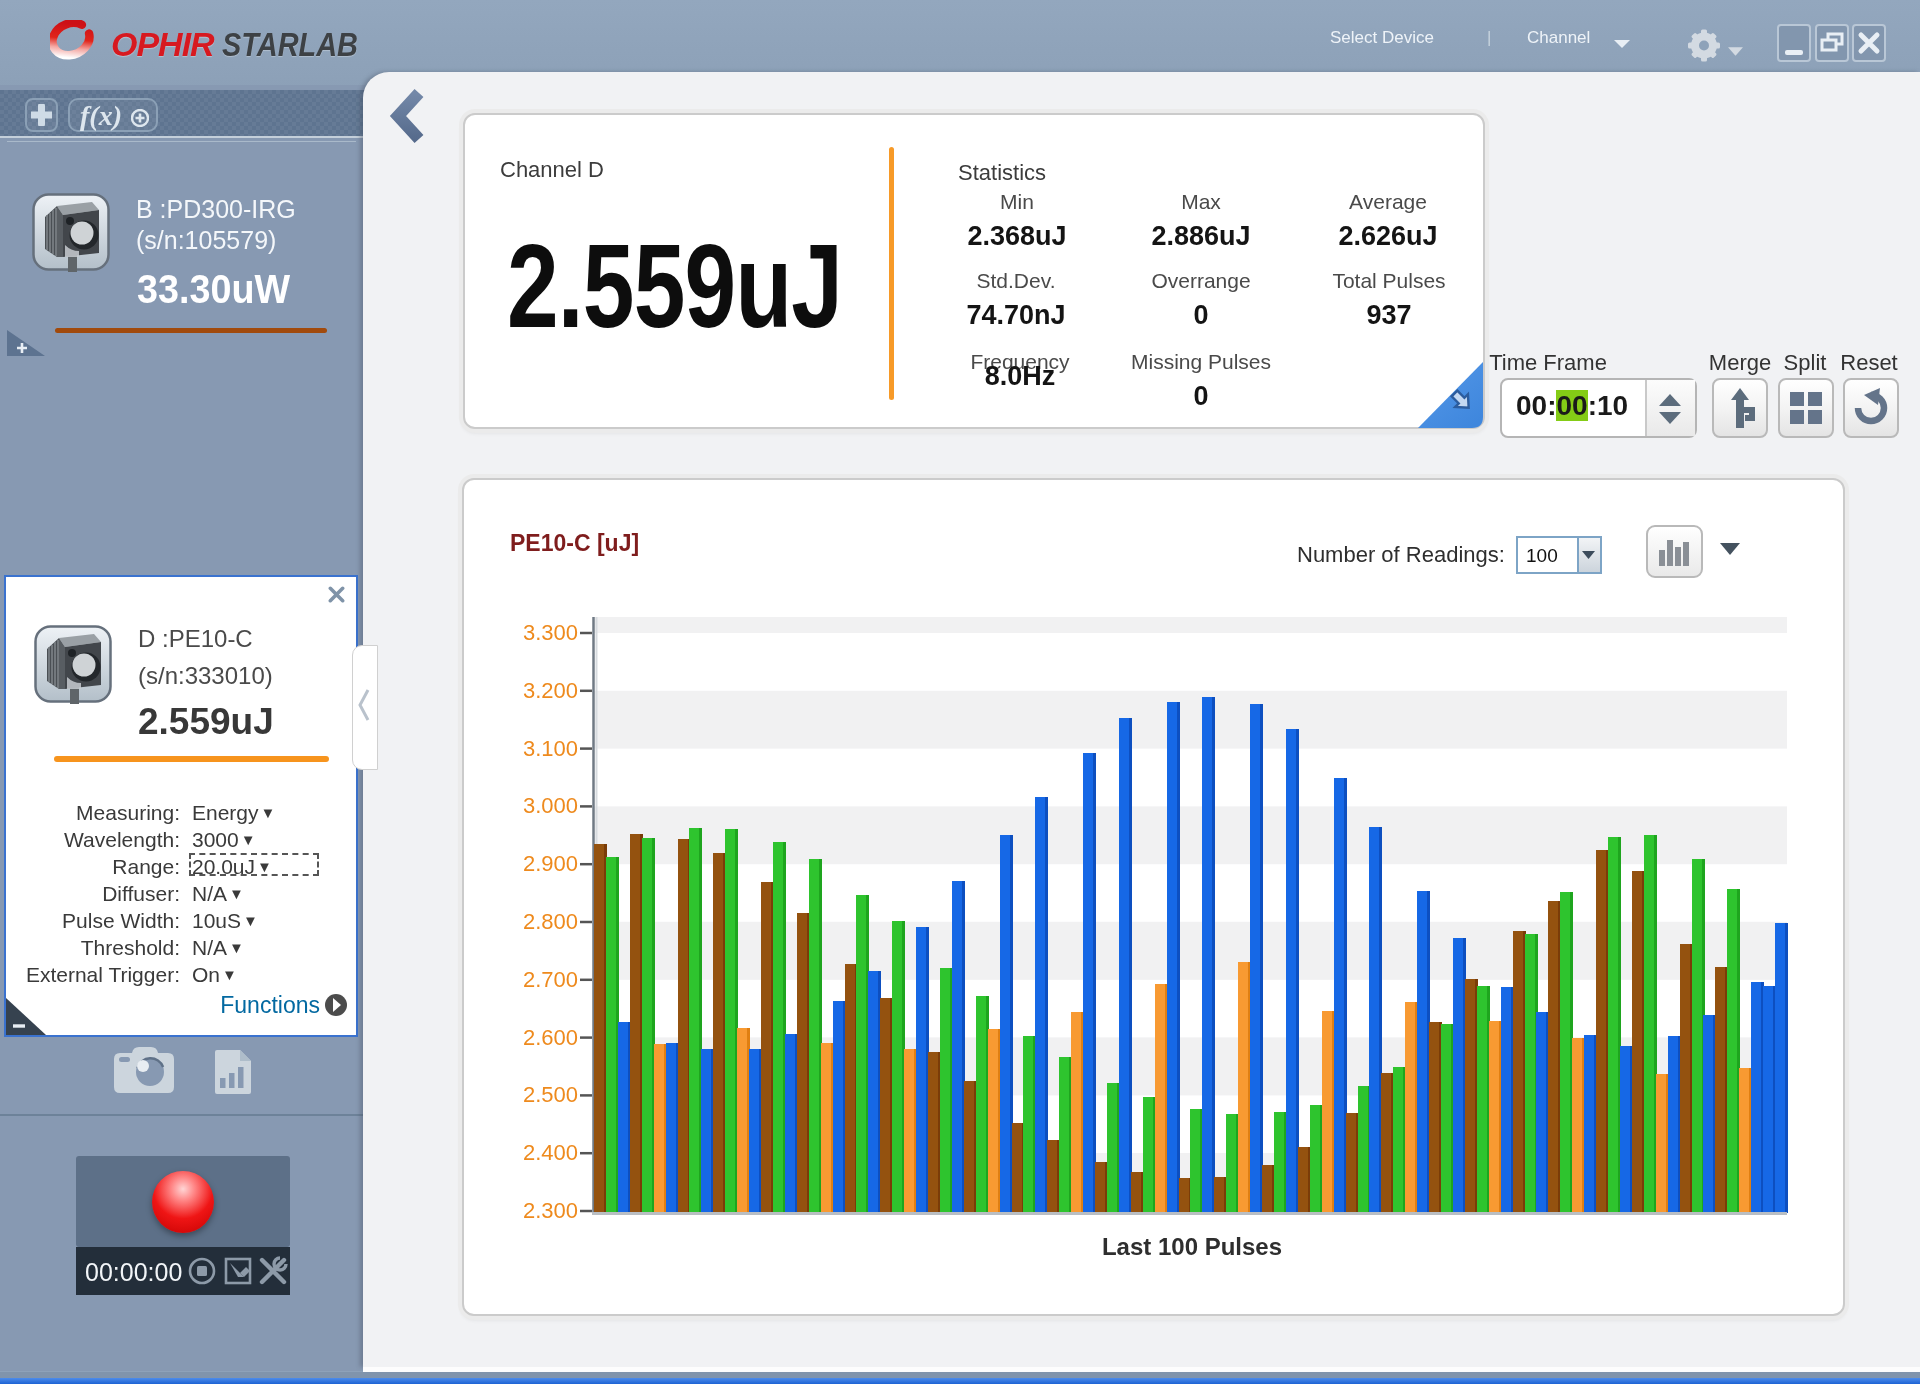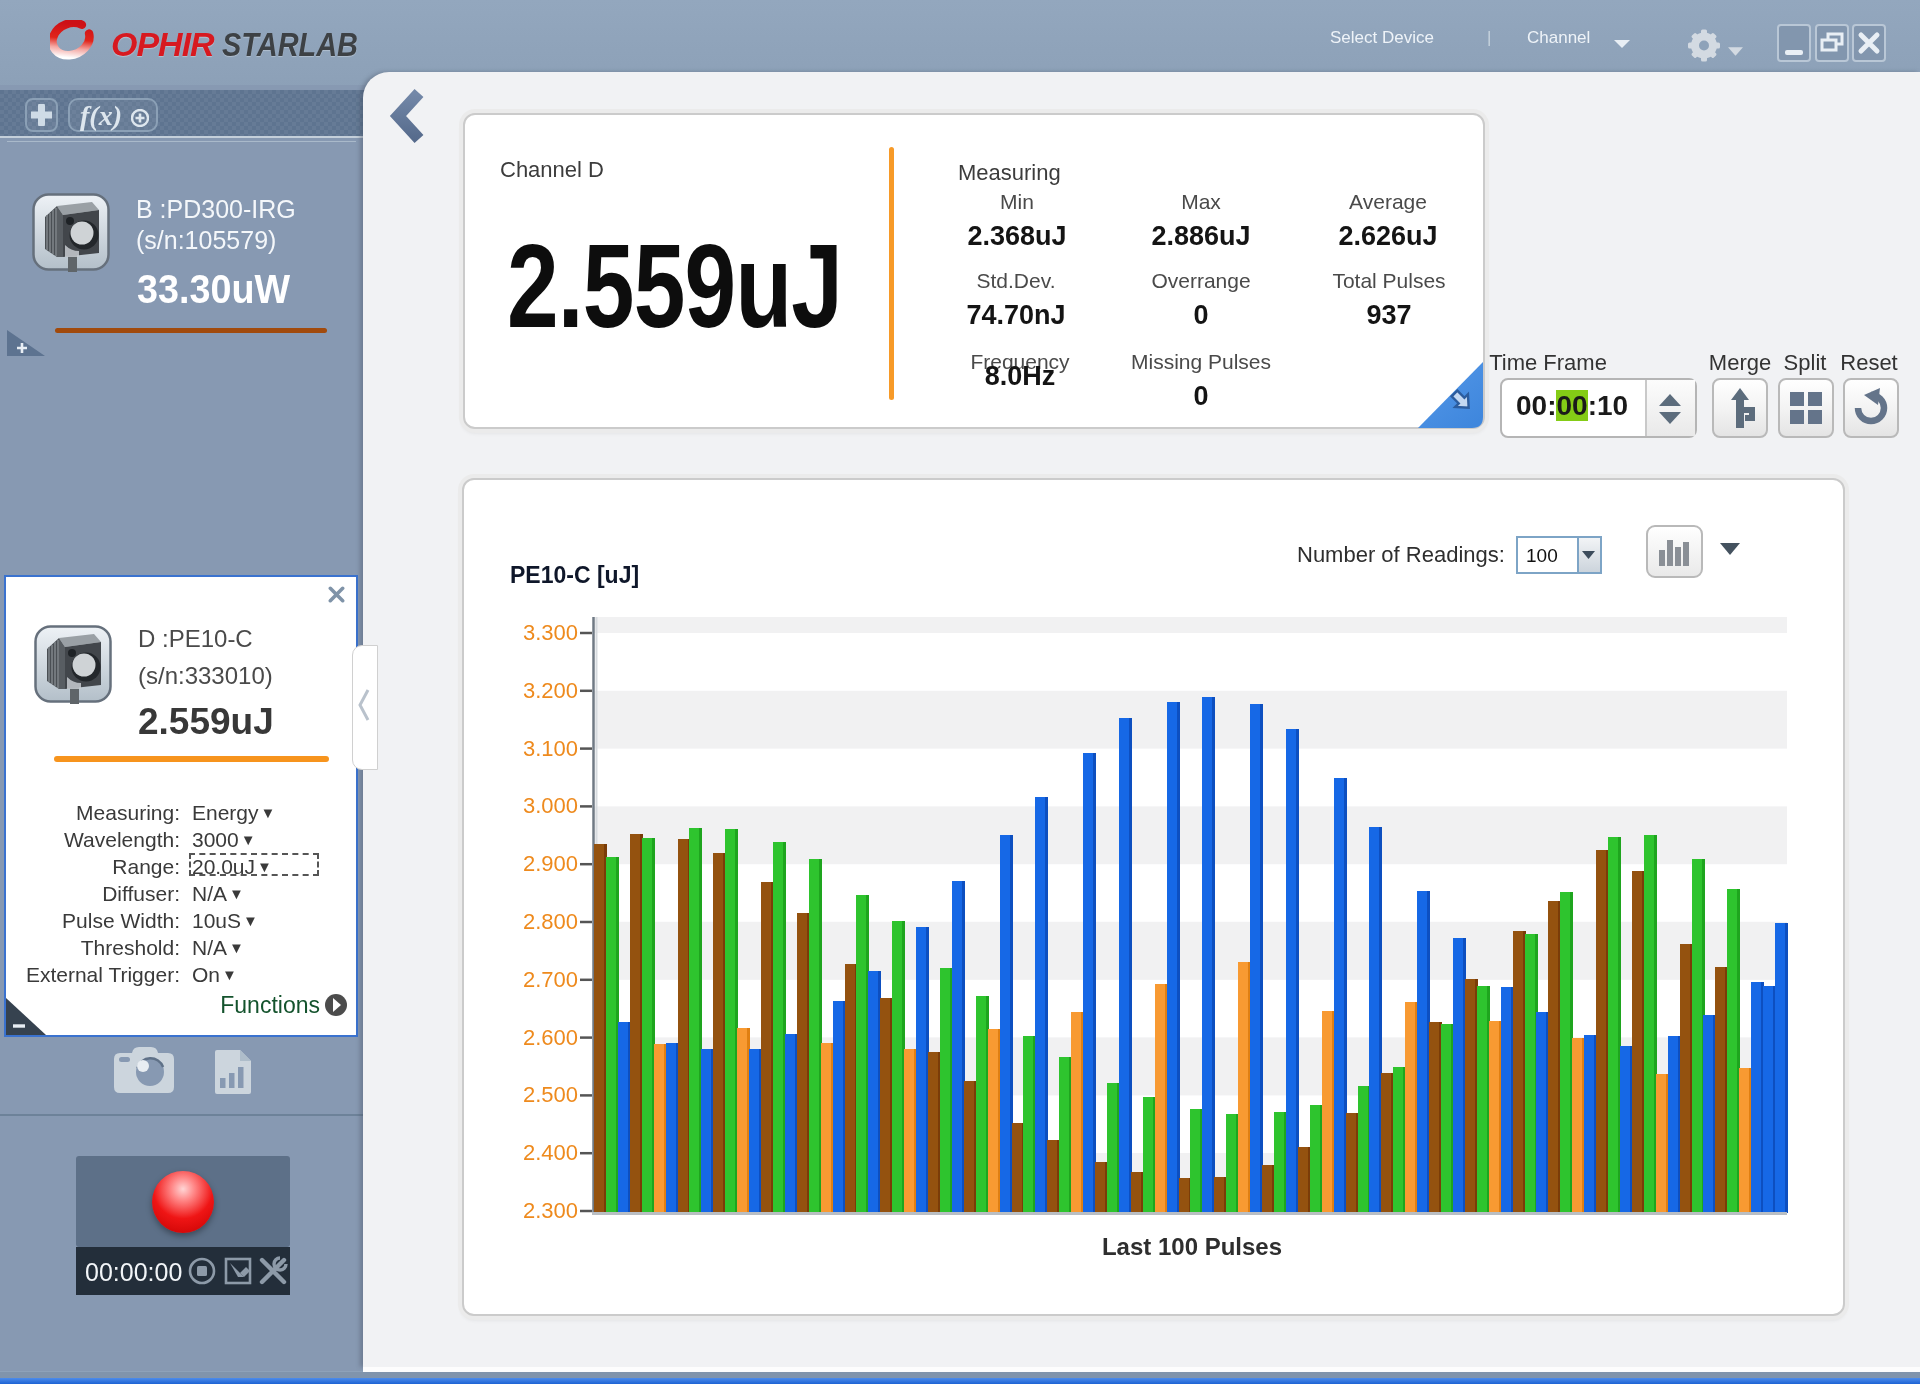--- a/index.html
+++ b/index.html
@@ -200,21 +200,21 @@
     <div class="setrow" style="top:359px;">
         <span class="setlab">Threshold:</span>
         <span class="setval">N/A<span class="vtri">▼</span></span>
       </div>
     <div class="setrow" style="top:386px;">
         <span class="setlab">External Trigger:</span>
         <span class="setval">On<span class="vtri">▼</span></span>
       </div>
     <div style="position:absolute; left:183px; top:276px; width:130px; height:23px; border:2px dashed #555;"></div>
 
-    <div style="position:absolute; right:36px; top:415px; font-size:23px; color:#14532d;">Functions</div>
+    <div style="position:absolute; right:36px; top:415px; font-size:23px; color:#0369a1;">Functions</div>
     <svg style="position:absolute; right:8px; top:416px;" width="24" height="24" viewBox="0 0 24 24">
       <circle cx="12" cy="12" r="11" fill="#4c4c4c"></circle>
         <path d="M9 5 L17 12 L9 19" fill="#fff"></path>
       </svg>
     <svg class="fold" width="40" height="37" viewBox="0 0 40 37">
         <path d="M0 0 L40 37 L0 37 Z" fill="#36424f"></path>
         <path d="M7 28 H19" stroke="#e8eef4" stroke-width="3.4"></path>
       </svg>
   </div>
 
@@ -270,21 +270,21 @@
         <stop offset="1" stop-color="#566b8c"></stop>
       </linearGradient>
     </defs>
   <path d="M37 7 L16 30 L37 53" fill="none" stroke="url(#chev)" stroke-width="12" stroke-linecap="butt" stroke-linejoin="miter"></path>
 </svg>
 
 <div class="whitecard" id="statscard" style="left:463px; top:113px; width:1022px; height:316px;"></div>
 <div class="abs" style="left:500px; top:157px; font-size:22px; color:#3c3c3c;">Channel D</div>
 <div class="abs" style="left:507px; top:217px; font-size:119px; font-weight:bold; color:#0d0d0d; transform:scaleX(0.78); transform-origin:left top; letter-spacing:-1px;">2.559uJ</div>
 <div class="abs" style="left:889px; top:147px; width:5px; height:253px; background:#f79a28; border-radius:3px;"></div>
-<div class="abs" style="left:958px; top:160px; font-size:22px; color:#3c3c3c;">Measuring</div>
+<div class="abs" style="left:958px; top:160px; font-size:22px; color:#3c3c3c;">Statistics</div>
 
 <div class="statlabel" style="left:1017px; top:190px;">Min</div>
 <div class="statlabel" style="left:1201px; top:190px;">Max</div>
 <div class="statlabel" style="left:1388px; top:190px;">Average</div>
 <div class="statval" style="left:1017px; top:221px;">2.368uJ</div>
 <div class="statval" style="left:1201px; top:221px;">2.886uJ</div>
 <div class="statval" style="left:1388px; top:221px;">2.626uJ</div>
 <div class="statlabel" style="left:1016px; top:269px;">Std.Dev.</div>
 <div class="statlabel" style="left:1201px; top:269px;">Overrange</div>
 <div class="statlabel" style="left:1389px; top:269px;">Total Pulses</div>
@@ -334,21 +334,21 @@
     <rect x="20" y="20" width="14" height="14" fill="#64748a"></rect>
 </svg>
 <svg class="abs" style="left:1851px; top:388px;" width="40" height="40" viewBox="0 0 40 40">
   <g transform="translate(40,0) scale(-1,1)">
     <path d="M33 20 A13 13 0 1 1 20 7" fill="none" stroke="#64748a" stroke-width="6.5"></path>
     <path d="M11 0 L27 7 L13 17 Z" fill="#64748a"></path>
   </g>
 </svg>
 
 <div class="whitecard" id="chartcard" style="left:462px; top:478px; width:1383px; height:838px;"></div>
-<div class="abs" style="left:510px; top:562px; font-size:23px; font-weight:bold; color:#0f172a;">PE10-C [uJ]</div>
+<div class="abs" style="left:510px; top:530px; font-size:23px; font-weight:bold; color:#7f1d1d;">PE10-C [uJ]</div>
 <div class="abs" style="left:1297px; top:542px; font-size:22px; color:#2e2e2e;">Number of Readings:</div>
 <div class="abs" style="left:1516px; top:536px; width:86px; height:38px; background:#fff; border:2px solid #7da4c6;"></div>
 <div class="abs" style="left:1526px; top:545px; font-size:19px; color:#111;">100</div>
 <div class="abs" style="left:1577px; top:538px; width:23px; height:34px; background:linear-gradient(#f2f4f6,#ccd4dc); border-left:2px solid #7da4c6;"></div>
 <svg class="abs" style="left:1580px; top:550px;" width="17" height="11" viewBox="0 0 17 11">
     <path d="M2 1 L8.5 9 L15 1 Z" fill="#3c4c5c"></path>
   </svg>
 <div class="abs" style="left:1646px; top:525px; width:57px; height:53px; border:2px solid #b9b9b9; border-radius:9px; background:linear-gradient(#ffffff,#e9e9e9);"></div>
 <svg class="abs" style="left:1658px; top:536px;" width="34" height="32" viewBox="0 0 34 32">
   <rect x="1" y="14" width="6" height="16" fill="#8a8f96"></rect>

